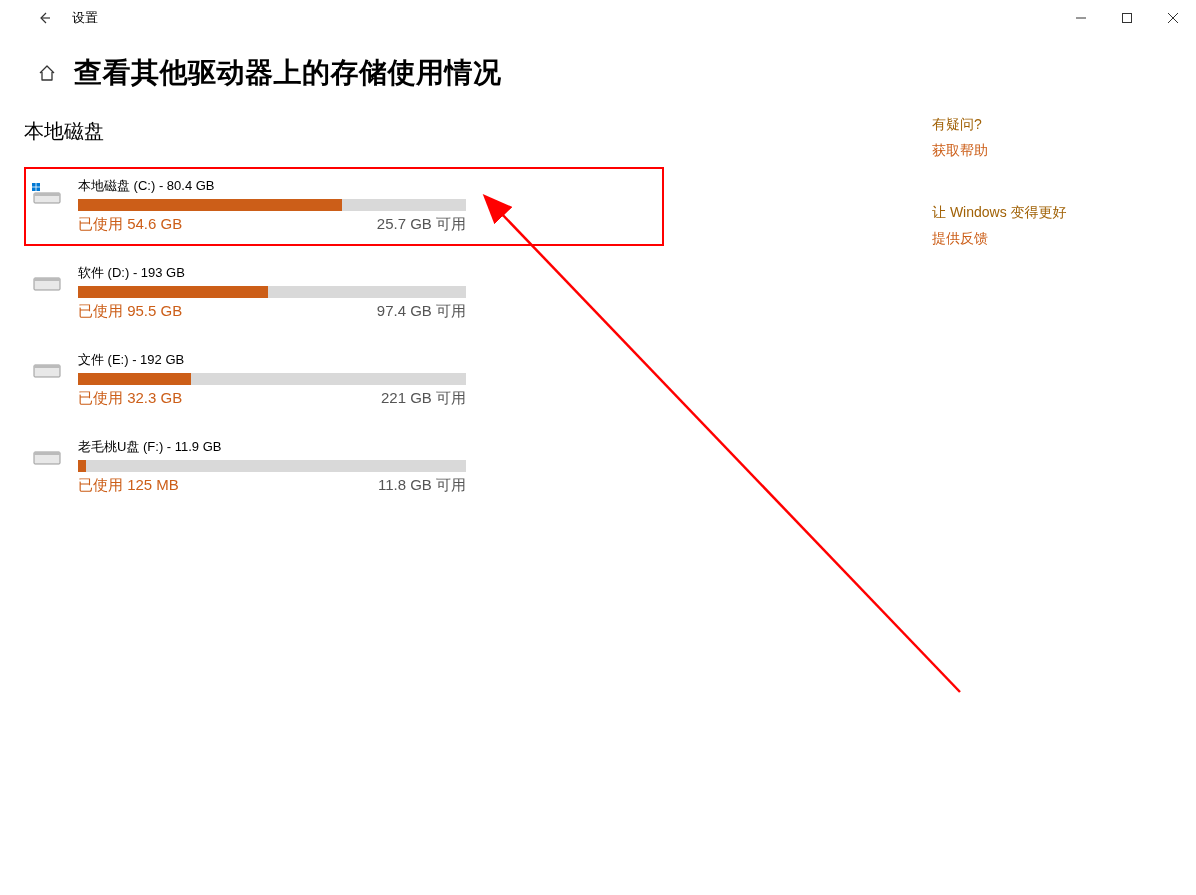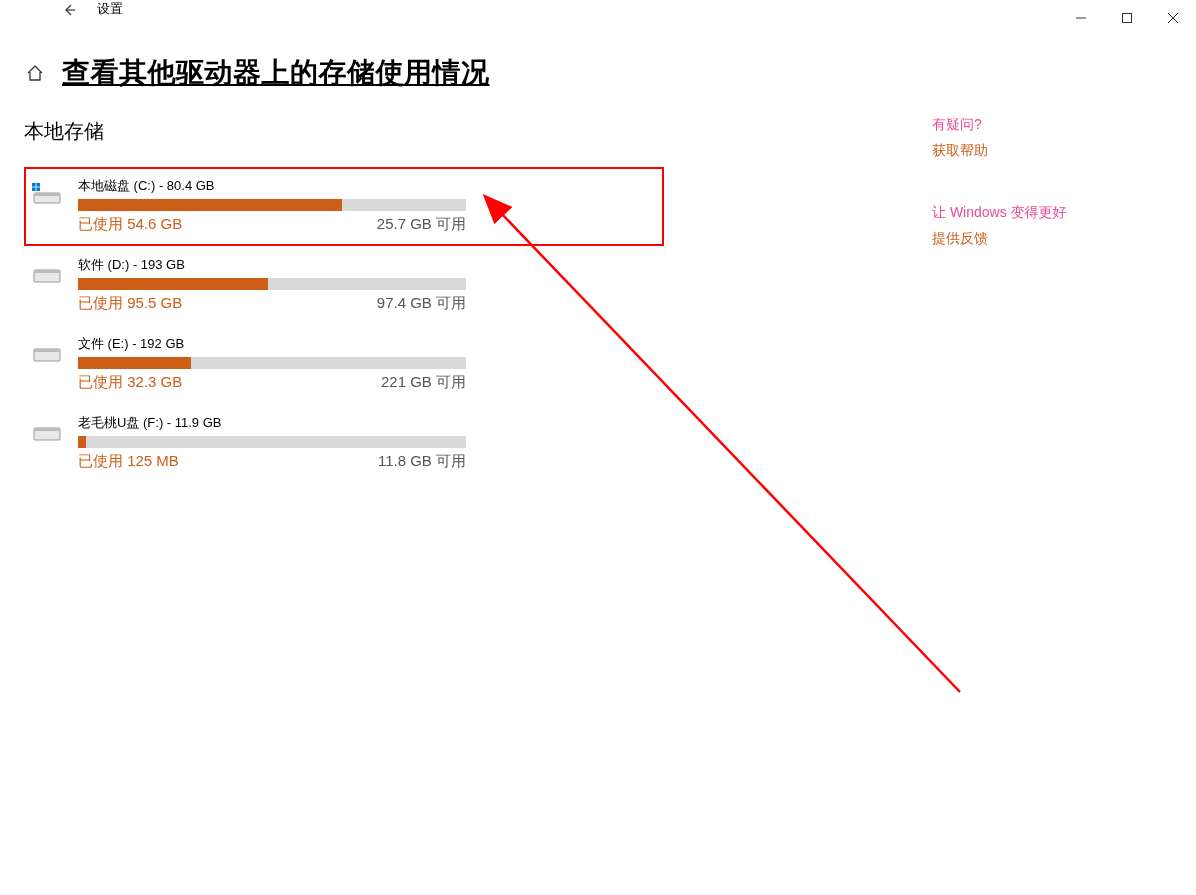--- a/index.html
+++ b/index.html
@@ -9,25 +9,24 @@
       font-family: "Microsoft YaHei", "Segoe UI", Arial, sans-serif;
       background: #ffffff;
       color: #000;
       position: relative;
       overflow: hidden;
     }
     
     .titlebar {
       height: 36px;
       display: flex;
-      align-items: flex-start;
+      align-items: center;
       padding-left: 34px;
       font-size: 12px;
       color: #333;
-      margin-left: 25px;
     }
     .titlebar .back {
       width: 20px; height: 20px;
       display: flex; align-items: center; justify-content: center;
       margin-right: 18px;
     }
     .titlebar .title { font-size: 13px; color: #000; }
     .window-controls {
       position: absolute;
       right: 0; top: 0;
@@ -36,22 +35,21 @@
     }
     .win-btn {
       width: 46px; height: 36px;
       display: flex; align-items: center; justify-content: center;
       color: #333;
     }
     
     .header {
       display: flex;
       align-items: center;
-      padding: 18px 24px 18px 24px;
-      text-decoration: underline;
+      padding: 18px 24px 18px 36px;
     }
     .home-icon {
       width: 22px; height: 22px;
       margin-right: 16px;
       display: flex; align-items: center; justify-content: center;
     }
     .page-title {
       font-size: 28px;
       font-weight: 600;
       color: #000;
@@ -68,21 +66,21 @@
     .section-heading {
       font-size: 20px;
       font-weight: 500;
       margin-bottom: 22px;
       color: #000;
     }
     .drive {
       display: flex;
       align-items: flex-start;
       padding: 8px 6px 10px 6px;
-      margin-bottom: 0;
+      margin-bottom: 8px;
       border: 2px solid transparent;
     }
     .drive.highlight {
       border: 2px solid #f00;
     }
     .drive-icon {
       width: 32px; height: 24px;
       margin-right: 14px;
       margin-top: 6px;
       flex-shrink: 0;
@@ -114,21 +112,21 @@
     .free { color: #555; }
     
     .sidebar {
       position: absolute;
       left: 932px;
       top: 116px;
       font-size: 14px;
     }
     .side-heading {
       font-size: 14px;
-      color: #ec4899;
+      color: #a16207;
       margin-bottom: 8px;
     }
     .side-link {
       color: #cc5e18;
       font-size: 14px;
       margin-bottom: 44px;
       display: block;
     }
     
     .annotation {
@@ -172,21 +170,21 @@
   <div class="home-icon">
     <svg width="18" height="18" viewBox="0 0 18 18">
       <path d="M2 9 L9 2 L16 9 M4 8 V16 H14 V8" stroke="#333" stroke-width="1.3" fill="none" stroke-linejoin="round"></path>
     </svg>
   </div>
   <h1 class="page-title">查看其他驱动器上的存储使用情况</h1>
 </div>
 
 <div class="content">
   <div class="main">
-    <h2 class="section-heading">本地存储</h2>
+    <h2 class="section-heading">本地磁盘</h2>
     <div id="drive-list">
         <div class="drive highlight">
           <div class="drive-icon"><svg width="32" height="24" viewBox="0 0 32 24">
               <rect x="2" y="10" width="26" height="10" rx="1" fill="#e8e8e8" stroke="#999"></rect>
               <rect x="2" y="10" width="26" height="3" fill="#bbb"></rect>
               <rect x="0" y="0" width="8" height="8" fill="#0078d4"></rect>
               <path d="M0 4 H8 M4 0 V8" stroke="#fff" stroke-width="0.8"></path>
             </svg></div>
           <div class="drive-body">
             <div class="drive-label">本地磁盘 (C:) - 80.4 GB</div>

